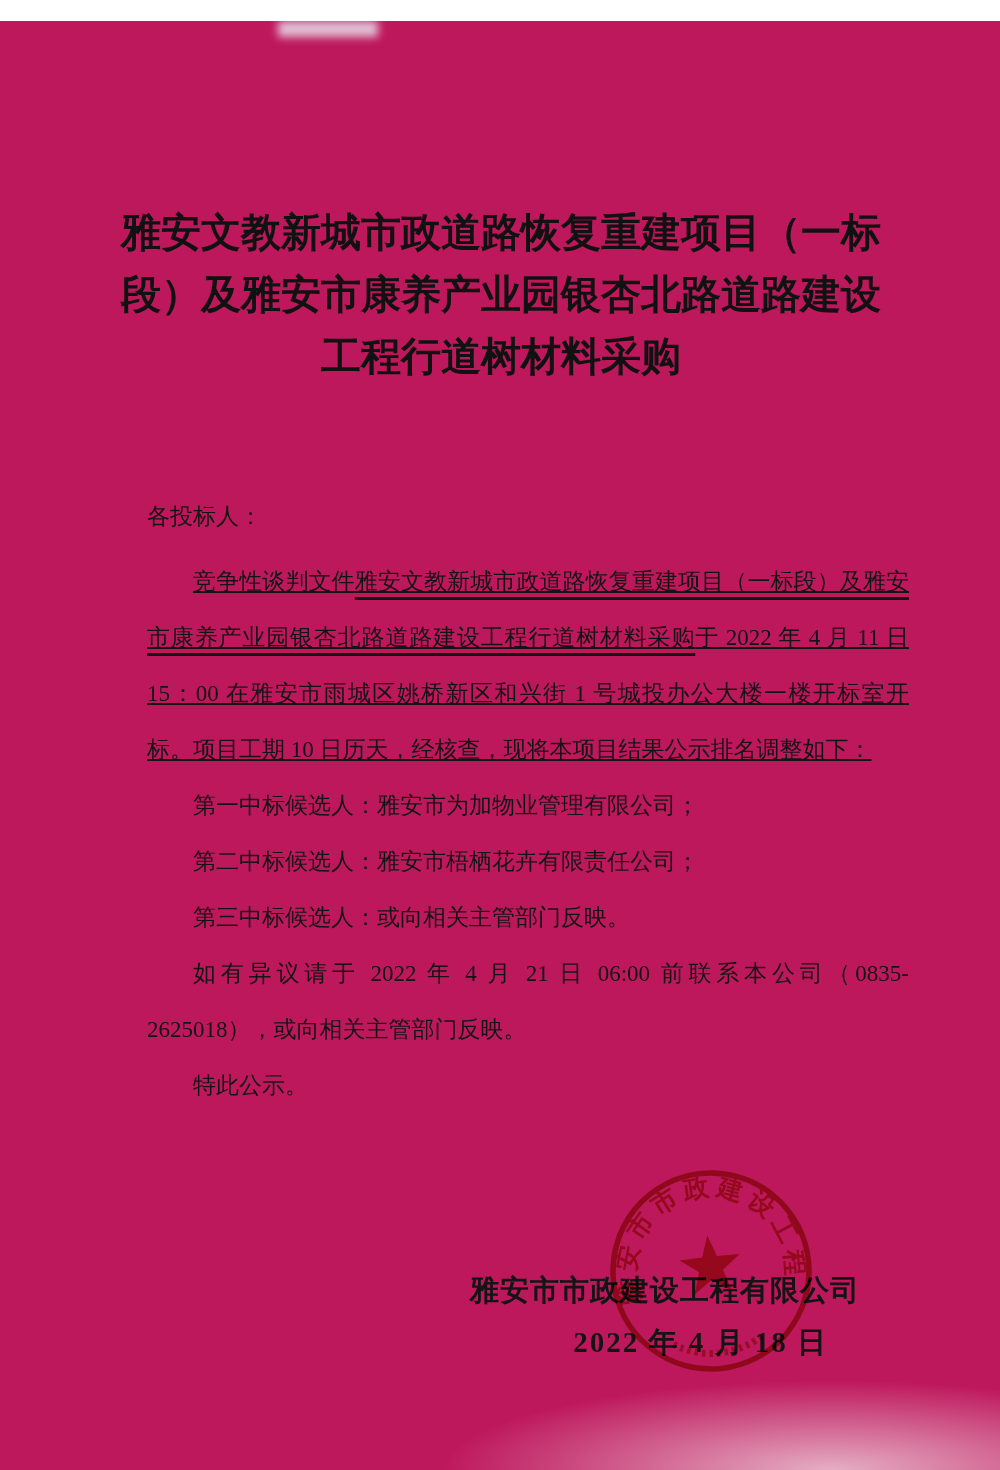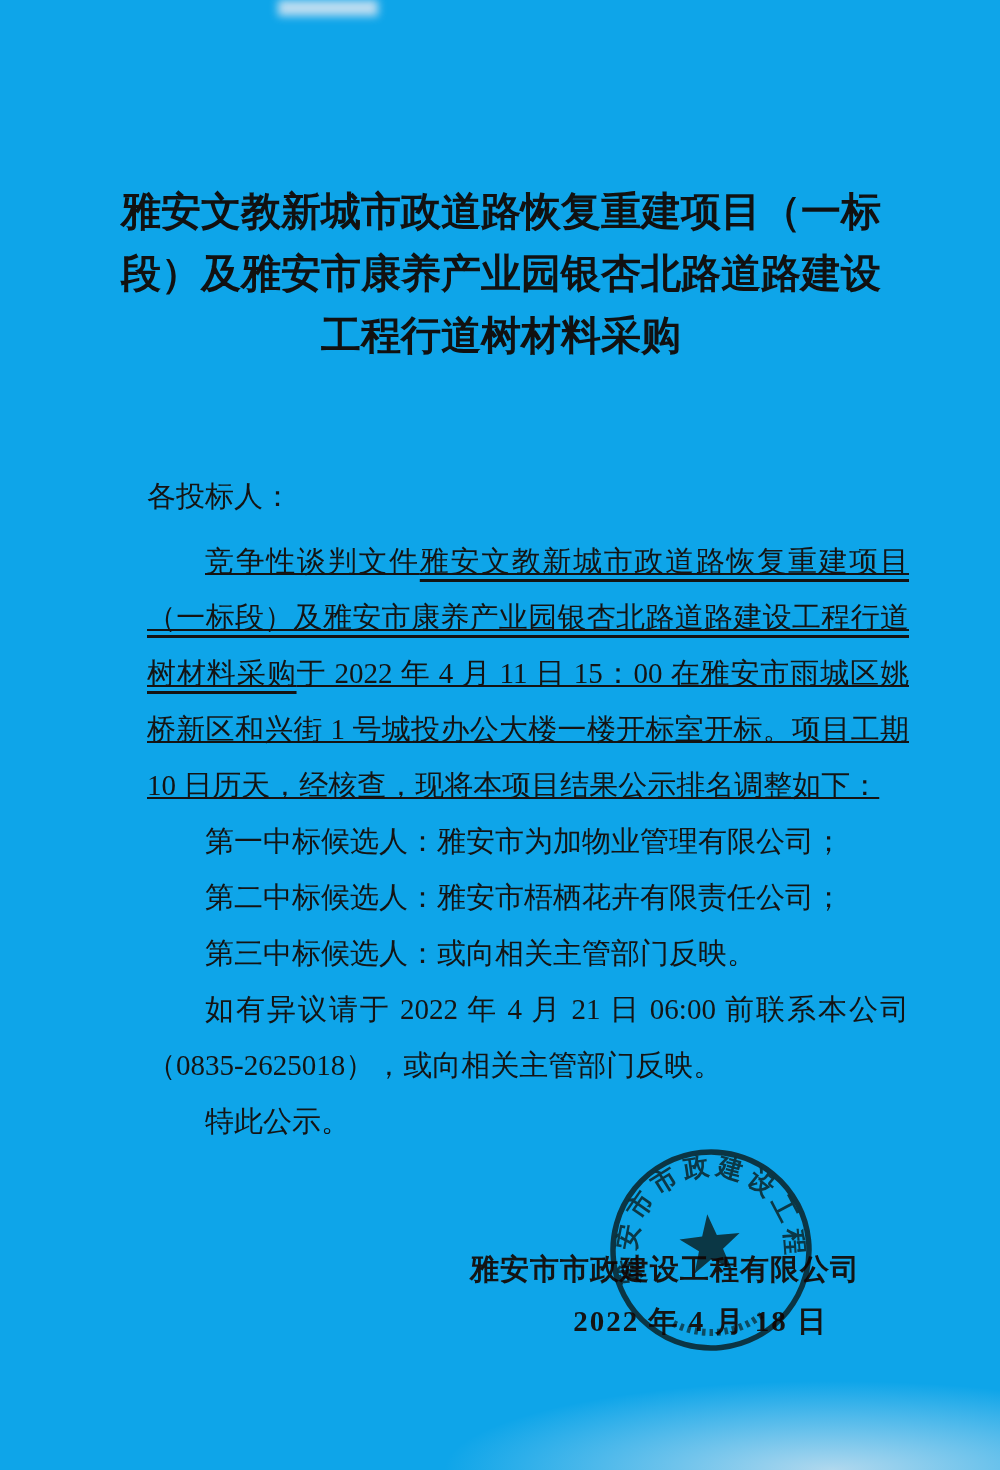--- a/index.html
+++ b/index.html
@@ -1,37 +1,37 @@
 <!DOCTYPE html>
 <html><head>
 <meta charset="utf-8">
 <style>
   html,body{margin:0;padding:0;}
   body{width:1000px;height:1470px;position:relative;background:#ffffff;
        font-family:"Liberation Serif", serif;}
-  .page{position:absolute;inset:0;background:#0ea5e9;overflow:hidden;}
+  .page{position:absolute;inset:0;background:#be185d;overflow:hidden;margin-top:21px;}
 
   
   .smudge-top{position:absolute;left:278px;top:0;width:100px;height:16px;
       background:#e9ebf3;filter:blur(4px);opacity:.8;}
   .smudge-bottom{position:absolute;right:0;bottom:0;width:560px;height:90px;
       background:radial-gradient(ellipse at 70% 100%, #f6eef0 0%, rgba(246,238,240,0) 70%);
       opacity:.7;}
 
   
   .title-block{position:absolute;left:118px;top:180px;width:766px;
       text-align:center;color:#111;}
   .title-main{font-family:"Liberation Sans", sans-serif;font-weight:bold;
       font-size:40px;line-height:62px;letter-spacing:0;margin:0;}
   .title-sub{font-family:"Liberation Sans", sans-serif;font-weight:bold;
       font-size:40px;line-height:62px;margin:0;}
 
   
   .body-block{position:absolute;left:147px;top:468px;width:762px;
-      font-size:29px;line-height:56px;color:#141414;text-align:justify;}
+      font-size:23px;line-height:56px;color:#141414;text-align:justify;}
   .body-block p{margin:0;}
   .para-indent{text-indent:2em;}
   .para-main{margin-top:9px !important;text-decoration:underline;}
   .u{text-decoration:underline;text-decoration-thickness:2.5px;text-underline-offset:8px;}
 
   
   .footer-company{position:absolute;right:140px;top:1250px;font-size:29px;
       font-weight:600;color:#141414;letter-spacing:1px;}
   .footer-date{position:absolute;right:172px;top:1302px;font-size:29px;
       font-weight:600;color:#141414;letter-spacing:2px;}

